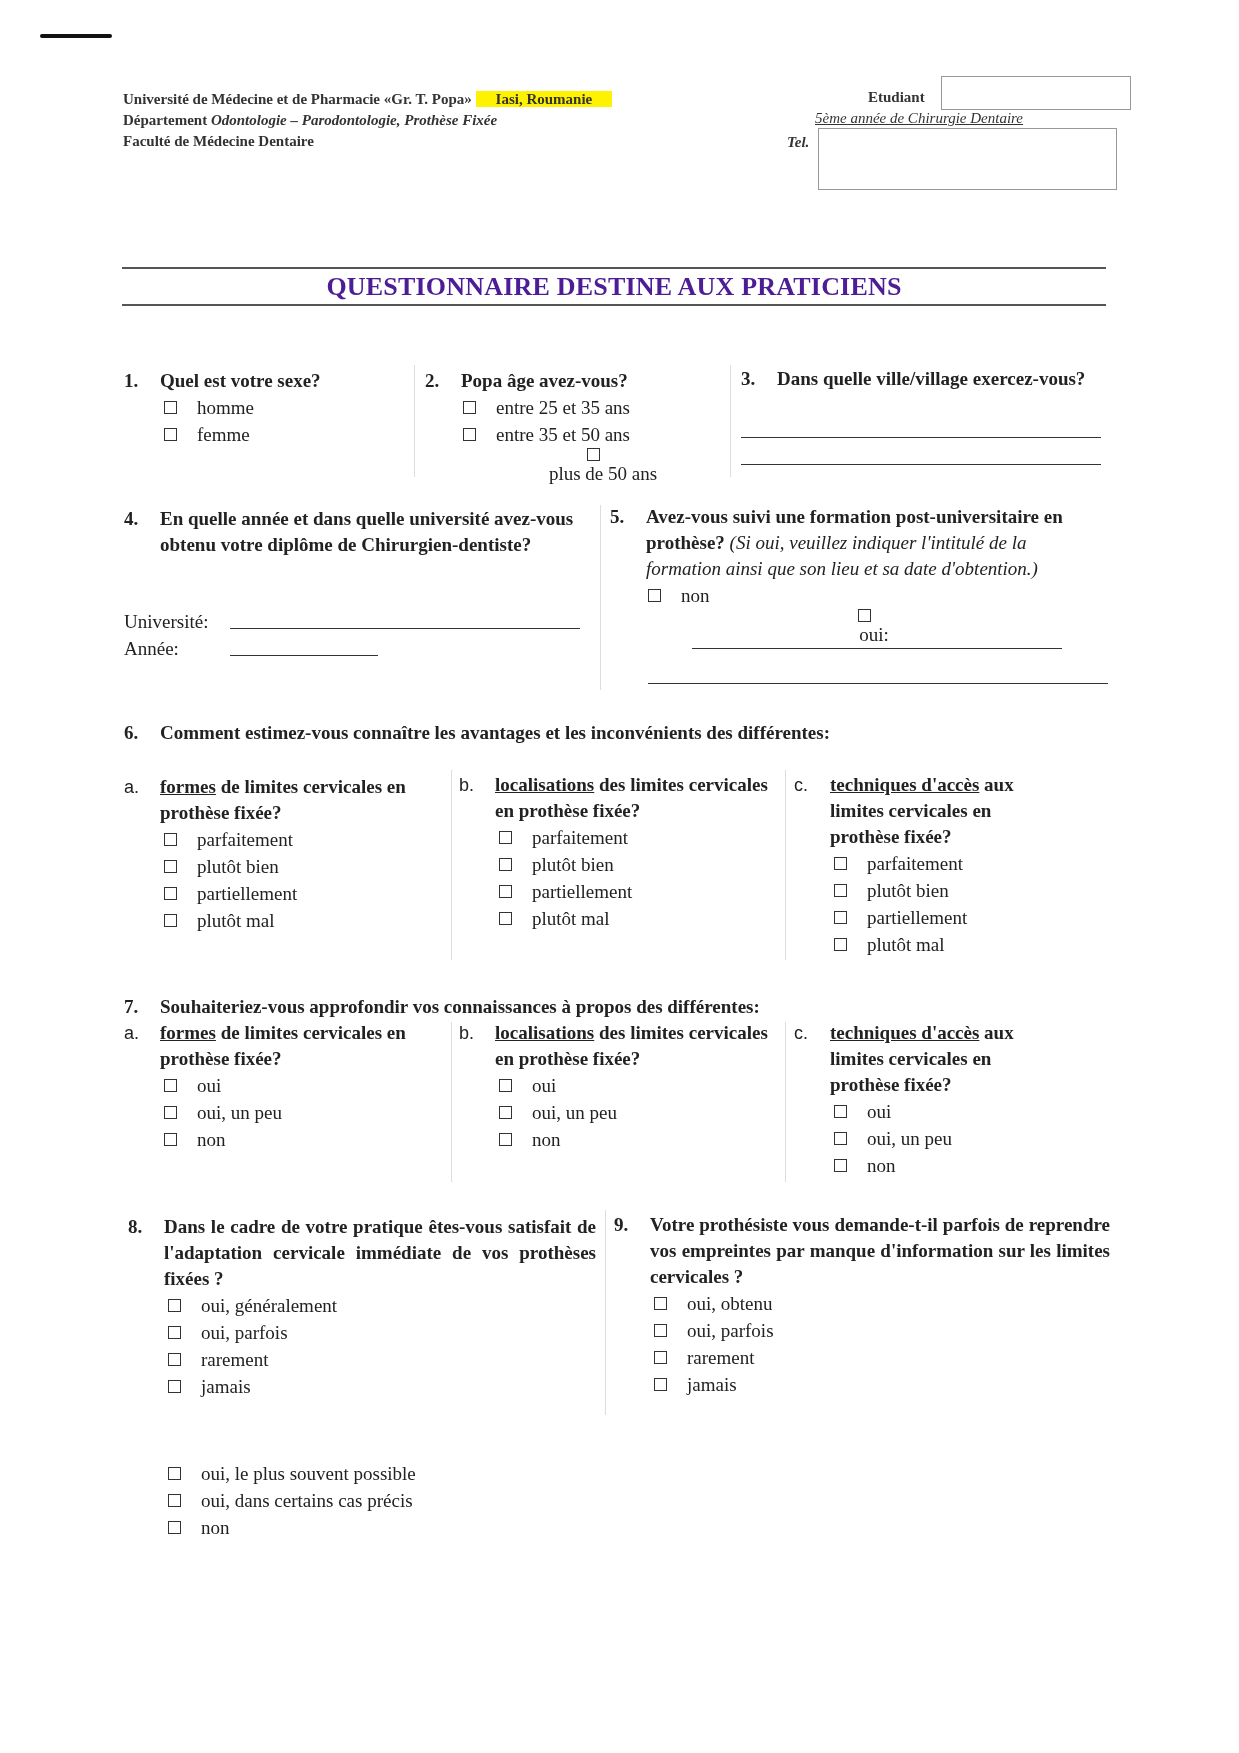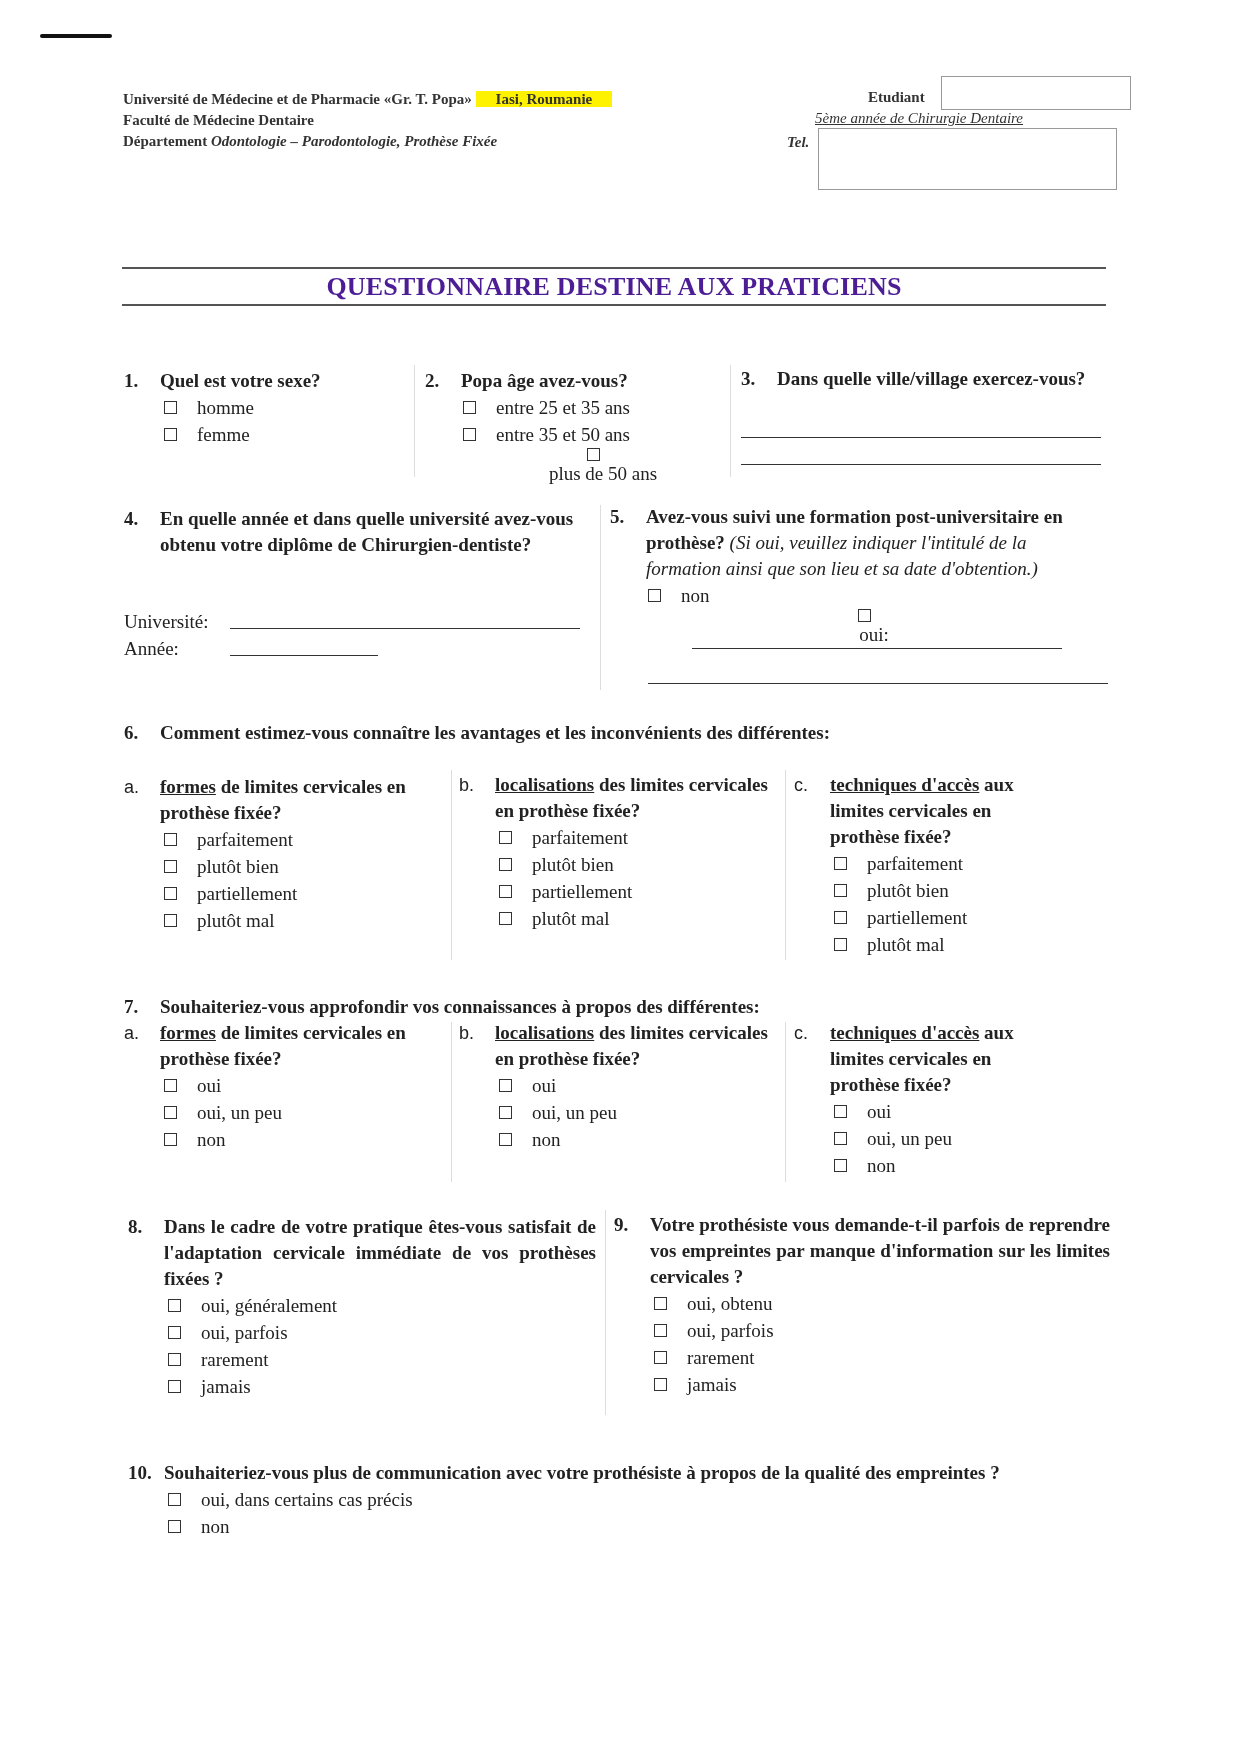--- a/index.html
+++ b/index.html
@@ -32,22 +32,22 @@
   .vsep { width: 0; border-left: 1px solid #ddd; }
   .justify { text-align: justify; text-align-last: left; }
 </style>
 </head>
 <body>
 
 <div class="abs mark"></div>
 
 <div class="abs hdr-left">
   <div><span>Université de Médecine et de Pharmacie «Gr. T. Popa»</span> <span class="hl">Iasi, Roumanie</span></div>
+  <div><span>Département</span> <span class="it" style="font-weight:bold">Odontologie – Parodontologie, Prothèse Fixée</span></div>
   <div>Faculté de Médecine Dentaire</div>
-  <div><span>Département</span> <span class="it" style="font-weight:bold">Odontologie – Parodontologie, Prothèse Fixée</span></div>
 </div>
 
 <div class="abs hdr-right-lbl" style="left:868px; top:89px;">Etudiant</div>
 <div class="abs box" style="left:941px; top:76px; width:188px; height:32px;"></div>
 <div class="abs hdr-sub" style="left:815px; top:110px;">5ème année de Chirurgie Dentaire</div>
 <div class="abs hdr-sub" style="left:787px; top:134px; text-decoration:none; font-weight:bold;">Tel.</div>
 <div class="abs box" style="left:818px; top:128px; width:297px; height:60px;"></div>
 
 <div class="abs rule" style="top:267px;"></div>
 <div class="abs title">QUESTIONNAIRE DESTINE AUX PRATICIENS</div>
@@ -306,23 +306,23 @@
       <span class="cb"></span>
       <span>rarement</span>
     </div>
   <div class="opt">
       <span class="cb"></span>
       <span>jamais</span>
     </div>
 </div>
 
 <div class="abs q" style="left:128px; top:1460px; width:982px;">
-  <div class="qh">
-      <span class="num" style="width:36px;">10.</span>
-      <span class="justify">Souhaiteriez-vous plus de communication avec votre prothésiste à propos de la qualité des empreintes ?</span>
+  <div class="opt">
+      <span class="cb"></span>
+      <span>oui, le plus souvent possible</span>
     </div>
   <div class="opt">
       <span class="cb"></span>
       <span>oui, dans certains cas précis</span>
     </div>
   <div class="opt">
       <span class="cb"></span>
       <span>non</span>
     </div>
 </div>

